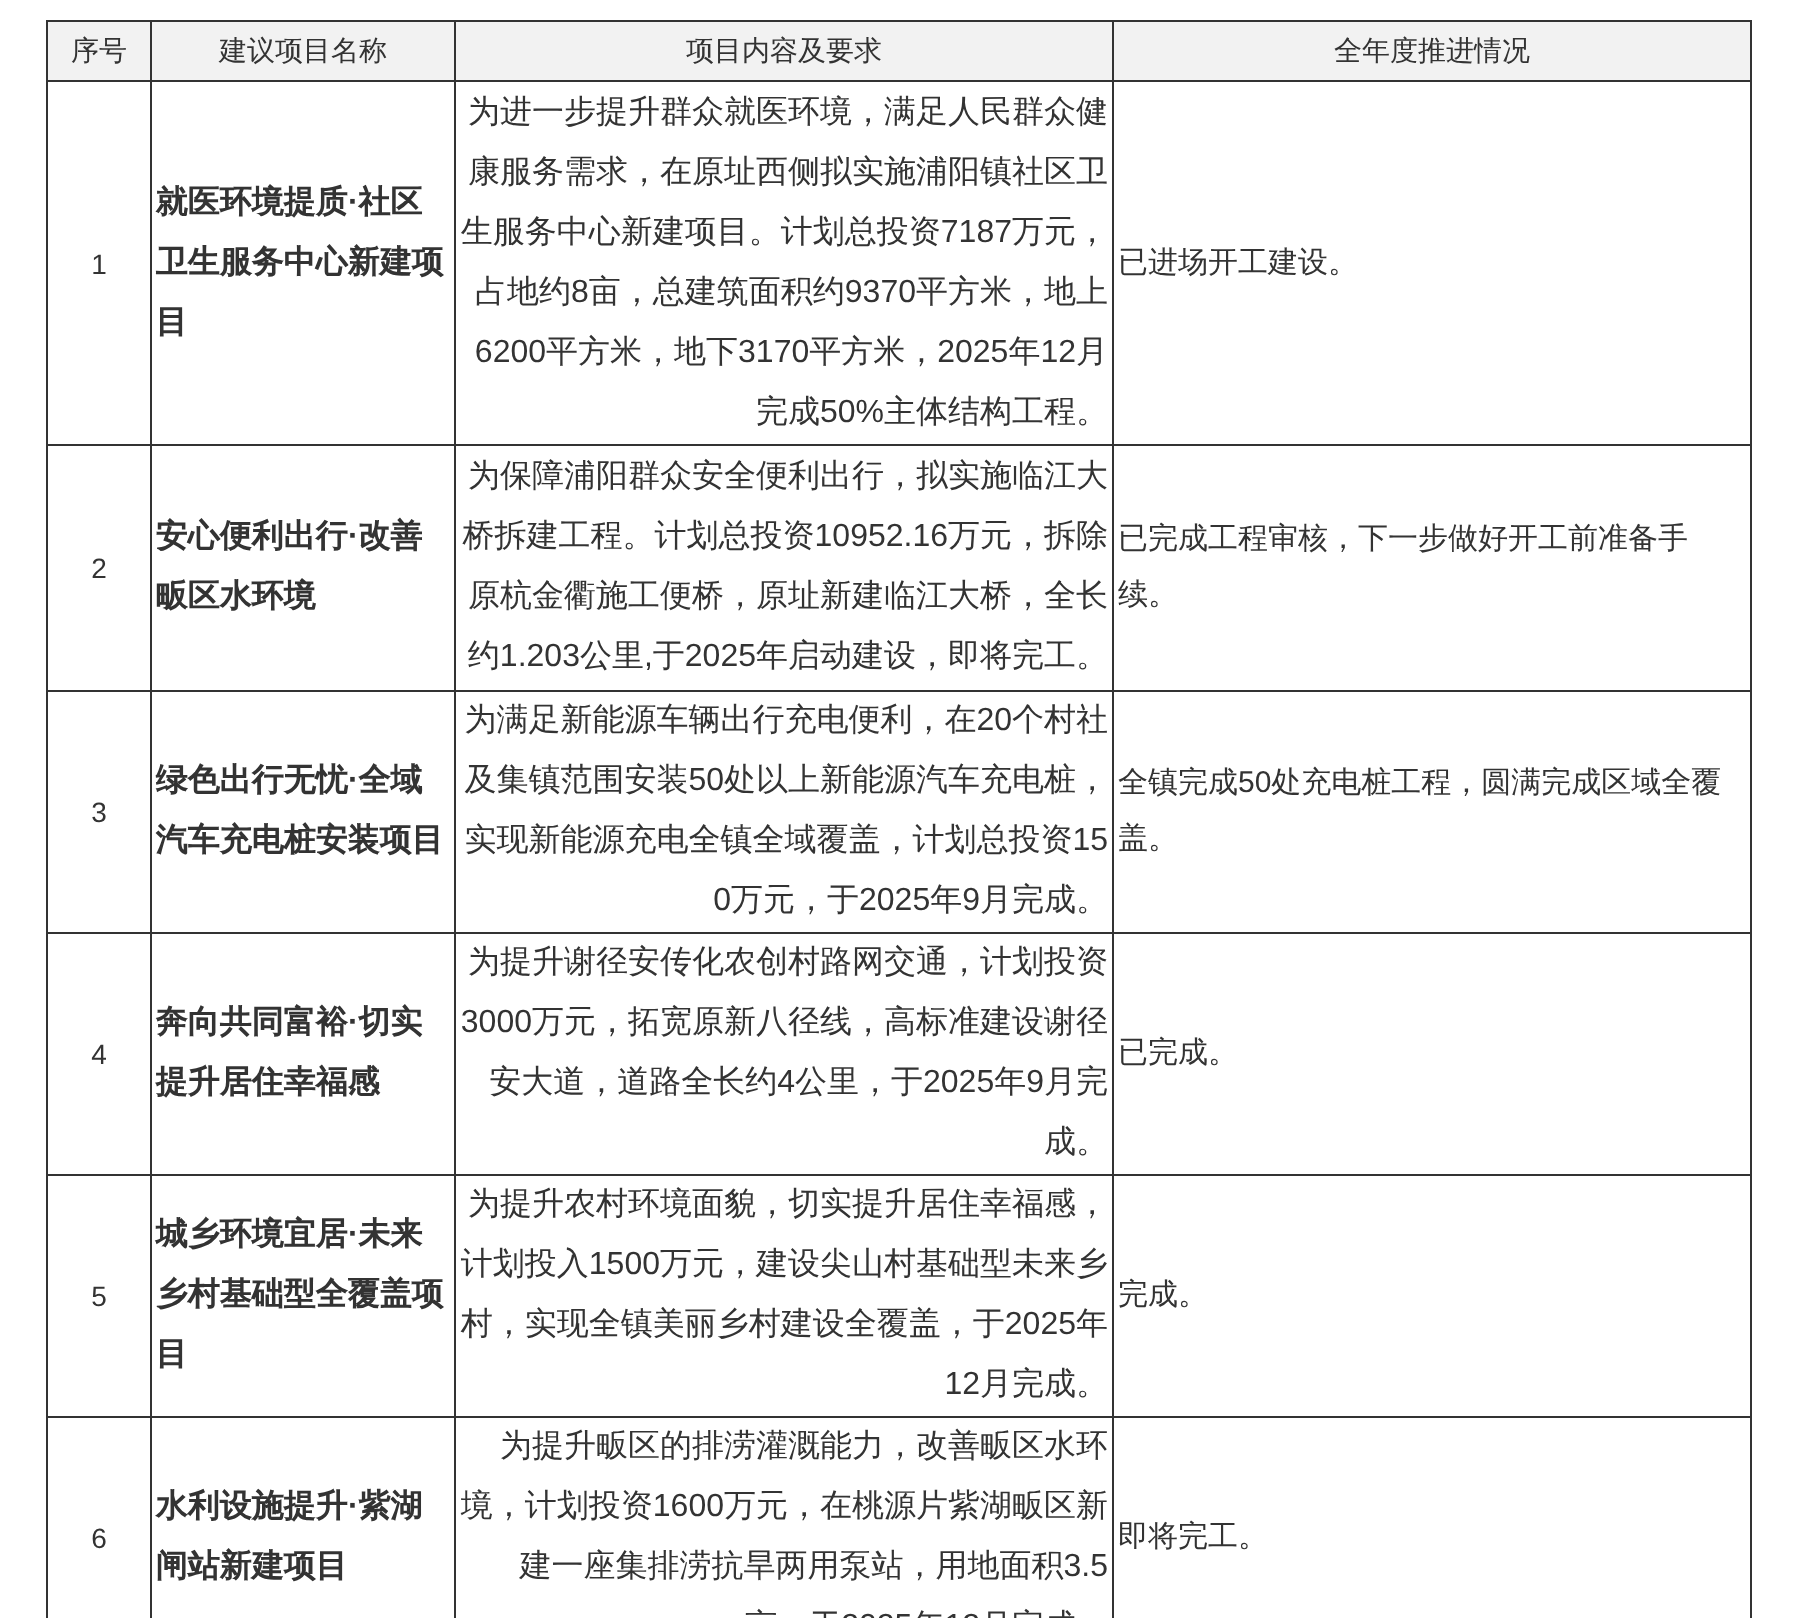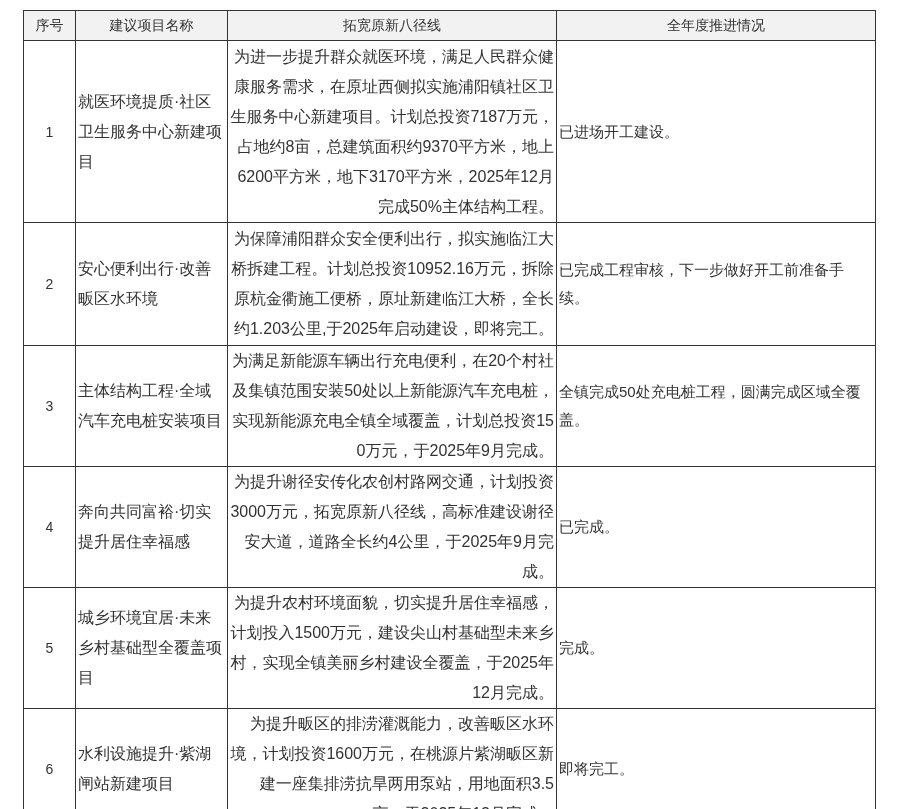--- a/index.html
+++ b/index.html
@@ -42,20 +42,21 @@
   td.c-no {
     text-align: center;
     font-size: 14px;
     padding: 0;
   }
   td.c-name {
     font-size: 16px;
     line-height: 30px;
     padding: 0 2px;
     text-align: left;
+    font-weight: bold;
   }
   td.c-content {
     font-size: 16px;
     line-height: 30px;
     padding: 0 2px;
     text-align: right;
   }
   td.c-status {
     font-size: 15px;
     line-height: 28px;
@@ -82,40 +83,40 @@
     <colgroup>
       <col class="w-no">
       <col class="w-name">
       <col class="w-content">
       <col class="w-status">
     </colgroup>
     <thead>
       <tr>
         <th>序号</th>
         <th>建议项目名称</th>
-        <th>拓宽原新八径线</th>
+        <th>项目内容及要求</th>
         <th>全年度推进情况</th>
       </tr>
     </thead>
     <tbody>
       <tr class="r1">
         <td class="c-no">1</td>
         <td class="c-name">就医环境提质·社区卫生服务中心新建项目</td>
         <td class="c-content">为进一步提升群众就医环境，满足人民群众健康服务需求，在原址西侧拟实施浦阳镇社区卫生服务中心新建项目。计划总投资7187万元，占地约8亩，总建筑面积约9370平方米，地上6200平方米，地下3170平方米，2025年12月完成50%主体结构工程。</td>
         <td class="c-status">已进场开工建设。</td>
       </tr>
       <tr class="r2">
         <td class="c-no">2</td>
         <td class="c-name">安心便利出行·改善畈区水环境</td>
         <td class="c-content">为保障浦阳群众安全便利出行，拟实施临江大桥拆建工程。计划总投资10952.16万元，拆除原杭金衢施工便桥，原址新建临江大桥，全长约1.203公里,于2025年启动建设，即将完工。</td>
         <td class="c-status">已完成工程审核，下一步做好开工前准备手续。</td>
       </tr>
       <tr class="r3">
         <td class="c-no">3</td>
-        <td class="c-name">主体结构工程·全域汽车充电桩安装项目</td>
+        <td class="c-name">绿色出行无忧·全域汽车充电桩安装项目</td>
         <td class="c-content">为满足新能源车辆出行充电便利，在20个村社及集镇范围安装50处以上新能源汽车充电桩，实现新能源充电全镇全域覆盖，计划总投资150万元，于2025年9月完成。</td>
         <td class="c-status">全镇完成50处充电桩工程，圆满完成区域全覆盖。</td>
       </tr>
       <tr class="r4">
         <td class="c-no">4</td>
         <td class="c-name">奔向共同富裕·切实提升居住幸福感</td>
         <td class="c-content">为提升谢径安传化农创村路网交通，计划投资3000万元，拓宽原新八径线，高标准建设谢径安大道，道路全长约4公里，于2025年9月完成。</td>
         <td class="c-status">已完成。</td>
       </tr>
       <tr class="r5">

